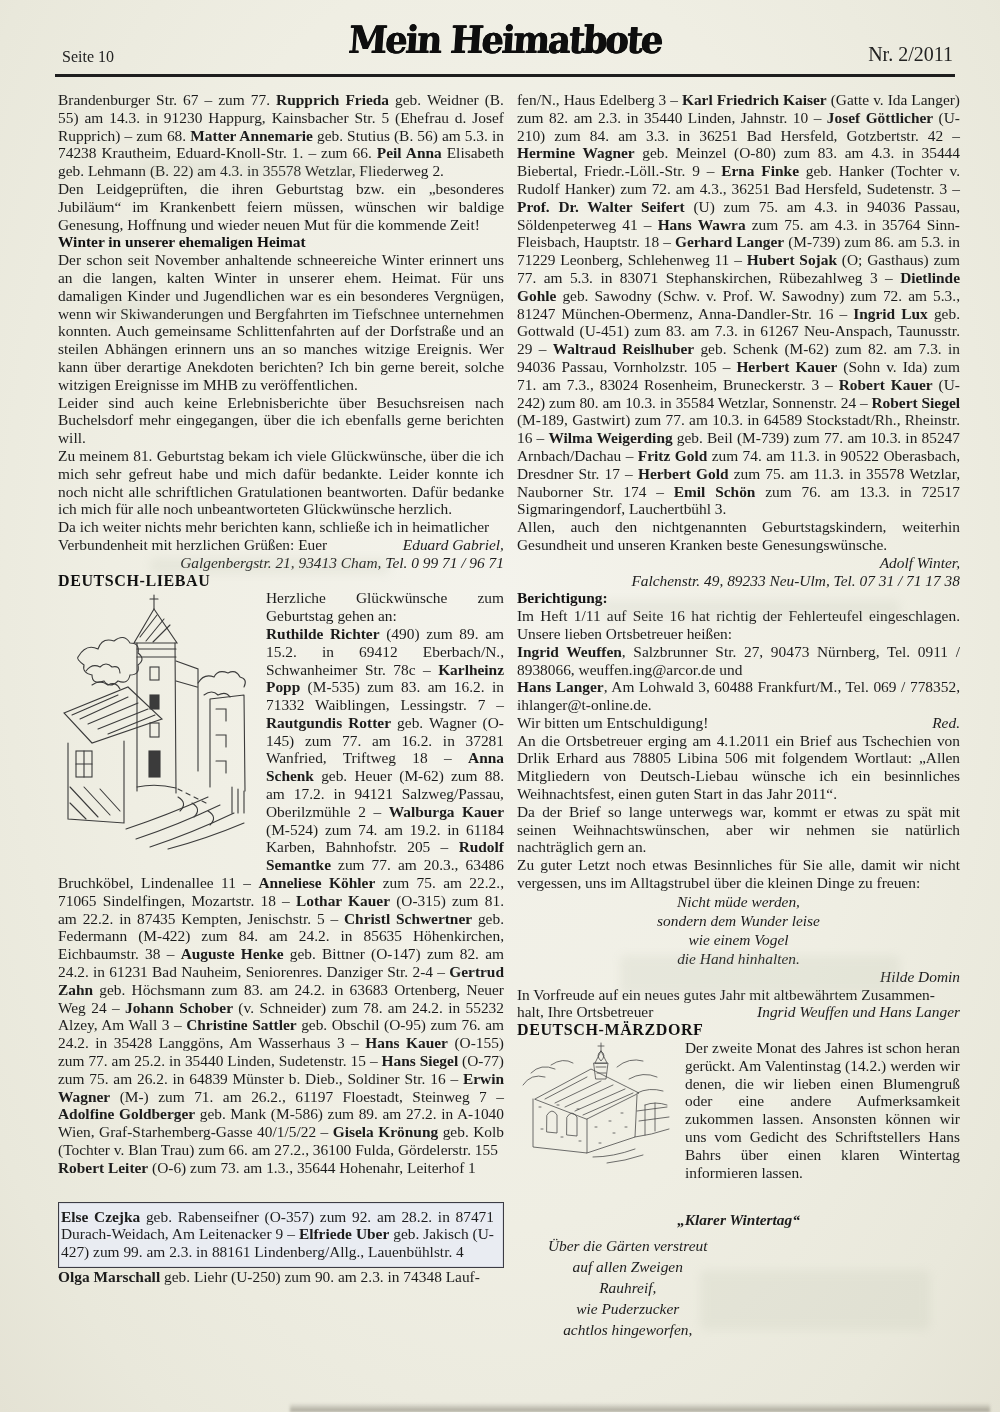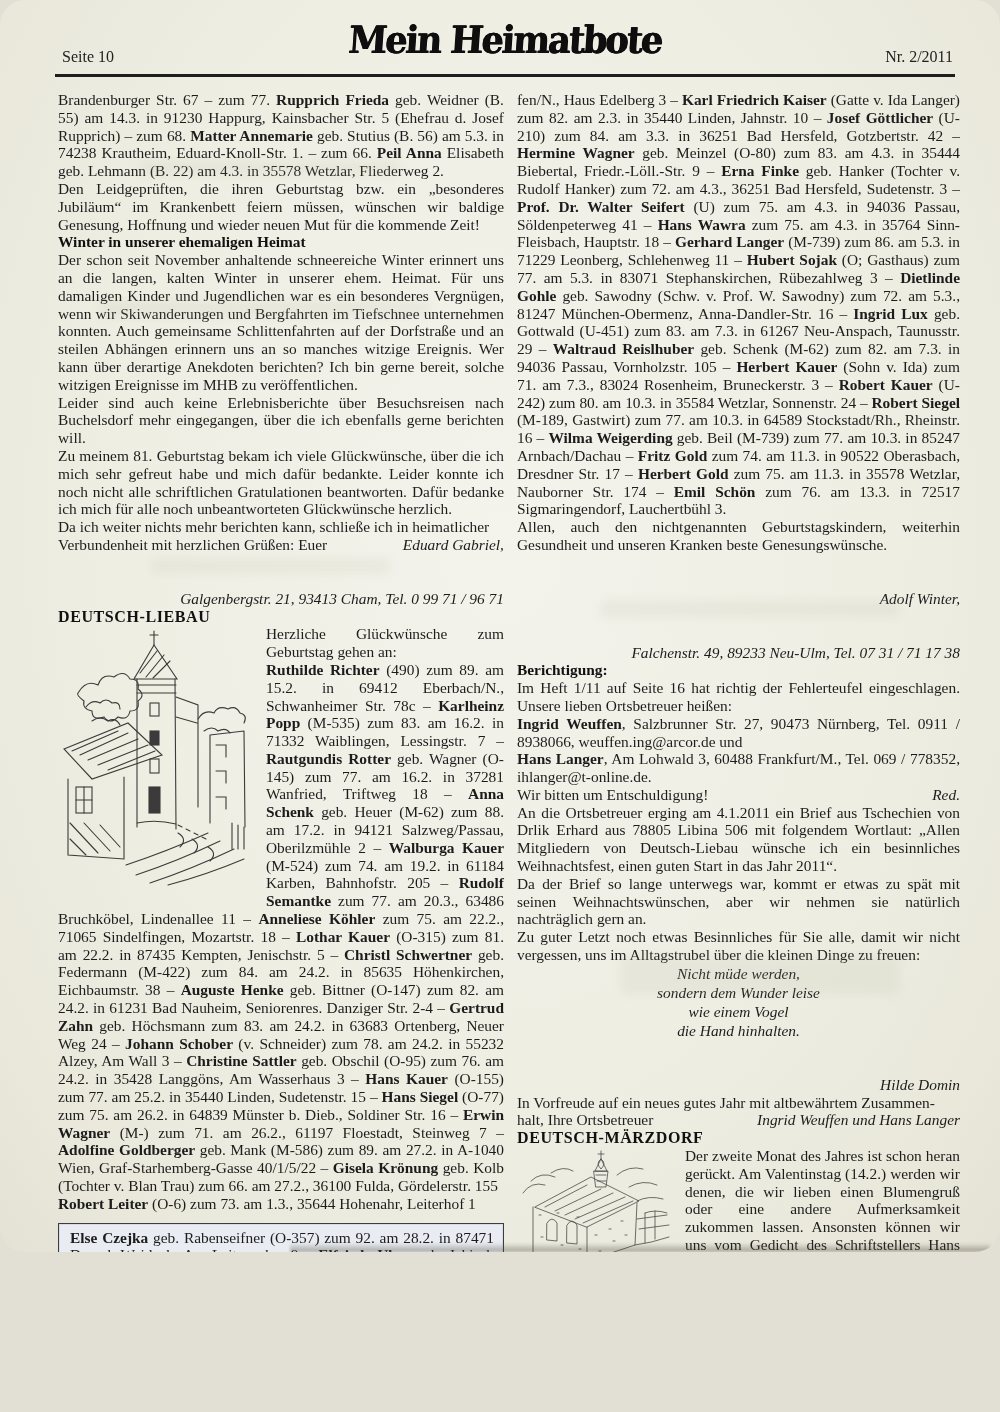--- a/index.html
+++ b/index.html
@@ -1,42 +1,42 @@
 <!DOCTYPE html>
 <html lang="de"><head>
 <meta charset="utf-8">
 <style>
   html,body{margin:0;padding:0;}
   body{width:1000px;height:1412px;background:#e2e0d4;font-family:"Liberation Serif", serif;}
-  .page{position:relative;width:1000px;height:1252px;overflow:hidden;color:#1c1c1c;
-        background:radial-gradient(ellipse at 50% 42%, #f4f3ec 0%, #efeee3 55%, #e9e8db 85%, #e4e2d4 100%);border-radius:25px;}
+  .page{position:relative;width:1000px;height:1412px;overflow:hidden;color:#1c1c1c;
+        background:radial-gradient(ellipse at 50% 42%, #f4f3ec 0%, #efeee3 55%, #e9e8db 85%, #e4e2d4 100%);}
   
   .header{position:relative;height:77px;padding:0 45px 0 55px;}
   .header-inner{position:relative;height:74px;border-bottom:3px solid #1e1e1e;}
   .page-label{position:absolute;left:7px;bottom:8px;font-size:16px;color:#222;}
-  .issue-label{position:absolute;right:2px;bottom:8px;font-size:16px;color:#222;}
+  .issue-label{position:absolute;right:2px;bottom:8px;font-size:20px;color:#222;}
   .masthead{position:absolute;left:0;right:0;top:22px;text-align:center;
             font-family:"DejaVu Serif", serif;font-weight:900;font-size:35px;line-height:1;
             letter-spacing:-2px;color:#0e0e0e;transform:skewX(-4deg) scaleY(1.08);}
   .masthead span{text-shadow:0.6px 0 #0e0e0e, -0.3px 0 #0e0e0e;}
   
   .columns{display:flex;gap:13px;padding:14px 40px 0 58px;}
   .col{width:452px;font-size:15.4px;line-height:17.8px;}
   .col-left{width:452px;}
   .col-right{width:449px;}
   .col p{margin:0;text-align:justify;}
   .b{font-weight:bold;}
   .i{font-style:italic;}
-  .right-al{text-align:right;margin-top:36px;}
+  .right-al{text-align:right;}
   .center{text-align:center;}
   h2.section{font-size:16px;font-weight:bold;letter-spacing:.6px;margin:0;color:#111;}
   h3.sub{font-size:15.4px;font-weight:bold;margin:0;color:#111;text-align:left;}
   .row-between{display:flex;justify-content:space-between;align-items:baseline;}
   .sig{font-style:italic;}
-  .note-box{border:1.6px solid #3c3c44;background:#e9ecf2;padding:5px 9px 6px 11px;margin-top:10px;
+  .note-box{border:1.6px solid #3c3c44;background:#e9ecf2;padding:5px 9px 6px 2px;margin-top:25px;
             text-align:justify;box-shadow:0 0 0 1px rgba(120,130,150,.15) inset;}
   .float-img{float:left;margin:2px 10px 4px 0;}
   .float-img2{float:left;margin:2px 10px 2px 0;}
   .clear{clear:both;}
   .poem div{line-height:19px;}
   .poem2-wrap{display:flex;margin-top:6px;gap:9px;}
   .poem2-wrap .half{width:50%;line-height:21px;}
   .sketch{stroke:#3b3b3b;stroke-width:1.1;fill:none;stroke-linecap:round;}
   .sketch2{stroke:#4a4a4a;stroke-width:0.8;fill:none;stroke-linecap:round;}
   .ghost{position:absolute;background:#aab39c;opacity:.13;filter:blur(5px);border-radius:5px;pointer-events:none;}

